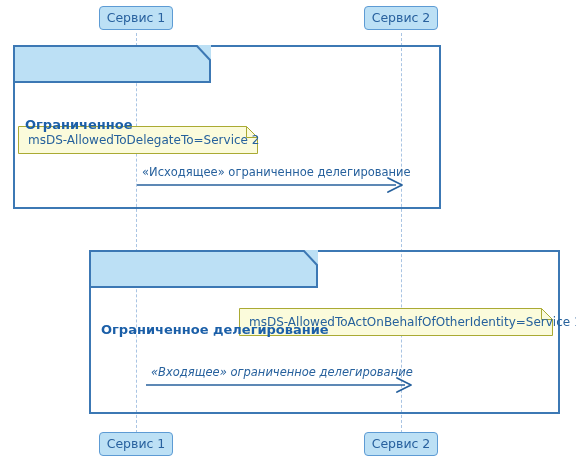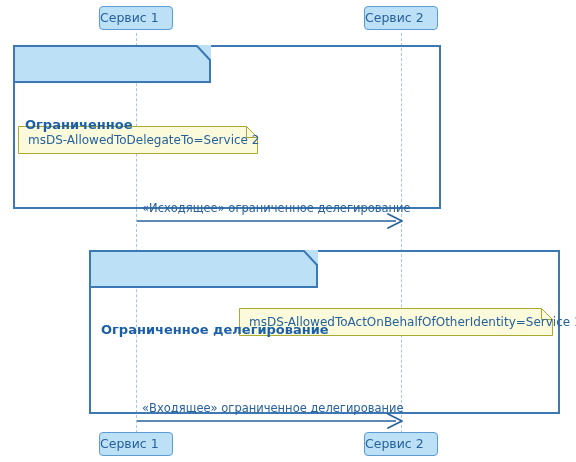--- a/index.html
+++ b/index.html
@@ -33,21 +33,21 @@
   .participant {
     position: absolute;
     box-sizing: border-box;
     background: #BCE0F5;
     border: 1px solid #5D9BD4;
     border-radius: 4px;
     color: #28619E;
     font-size: 12.5px;
     line-height: 22px;
     height: 24px;
-    text-align: left;
+    text-align: center;
     white-space: nowrap;
   }
 
   
   .fragment {
     position: absolute;
     box-sizing: border-box;
     border: 2px solid #3C78B4;
     background: transparent;
   }
@@ -90,21 +90,20 @@
     color: #26619C;
     font-size: 12px;
     line-height: 14px;
     padding: 7px 18px 6px 10px;
     white-space: nowrap;
   }
 
   
   .message {
     position: absolute;
-    margin-top: 36px;
   }
   .message svg {
     position: absolute;
     left: 0;
     top: 0;
     overflow: visible;
   }
   .message .msg-label {
     position: absolute;
     color: #27619D;
@@ -169,21 +168,21 @@
   </div>
 
   <div class="note" style="left:239px; top:308px; width:314px; height:28px;">
     <svg width="314" height="28" viewBox="0 0 314 28">
       <path d="M0.5,0.5 L302.5,0.5 L313.5,11.5 L313.5,27.5 L0.5,27.5 Z" fill="#FBFBDB" stroke="#AAAA33" stroke-width="1"></path>
       <path d="M302.5,0.5 L302.5,11.5 L313.5,11.5" fill="none" stroke="#AAAA33" stroke-width="1"></path>
     </svg>
     <div class="note-text">msDS-AllowedToActOnBehalfOfOtherIdentity=Service 1</div>
   </div>
 
-  <div class="message" style="left:136px; top:365px; width:270px; height:26px;">
+  <div class="message" style="left:145px; top:365px; width:270px; height:26px;font-style:italic;">
     <svg width="278" height="26" viewBox="0 0 278 26">
       <line x1="1" y1="20" x2="260" y2="20" stroke="#27619D" stroke-width="1.4"></line>
       <path d="M252,13 L266,20 L252,27" fill="none" stroke="#27619D" stroke-width="1.8" stroke-linecap="round" stroke-linejoin="round"></path>
     </svg>
     <div class="msg-label">«Входящее» ограниченное делегирование</div>
   </div>
 
   <div class="participant" style="left:99px; top:432px; width:74px;">
     <span>Сервис 1</span>
   </div>

